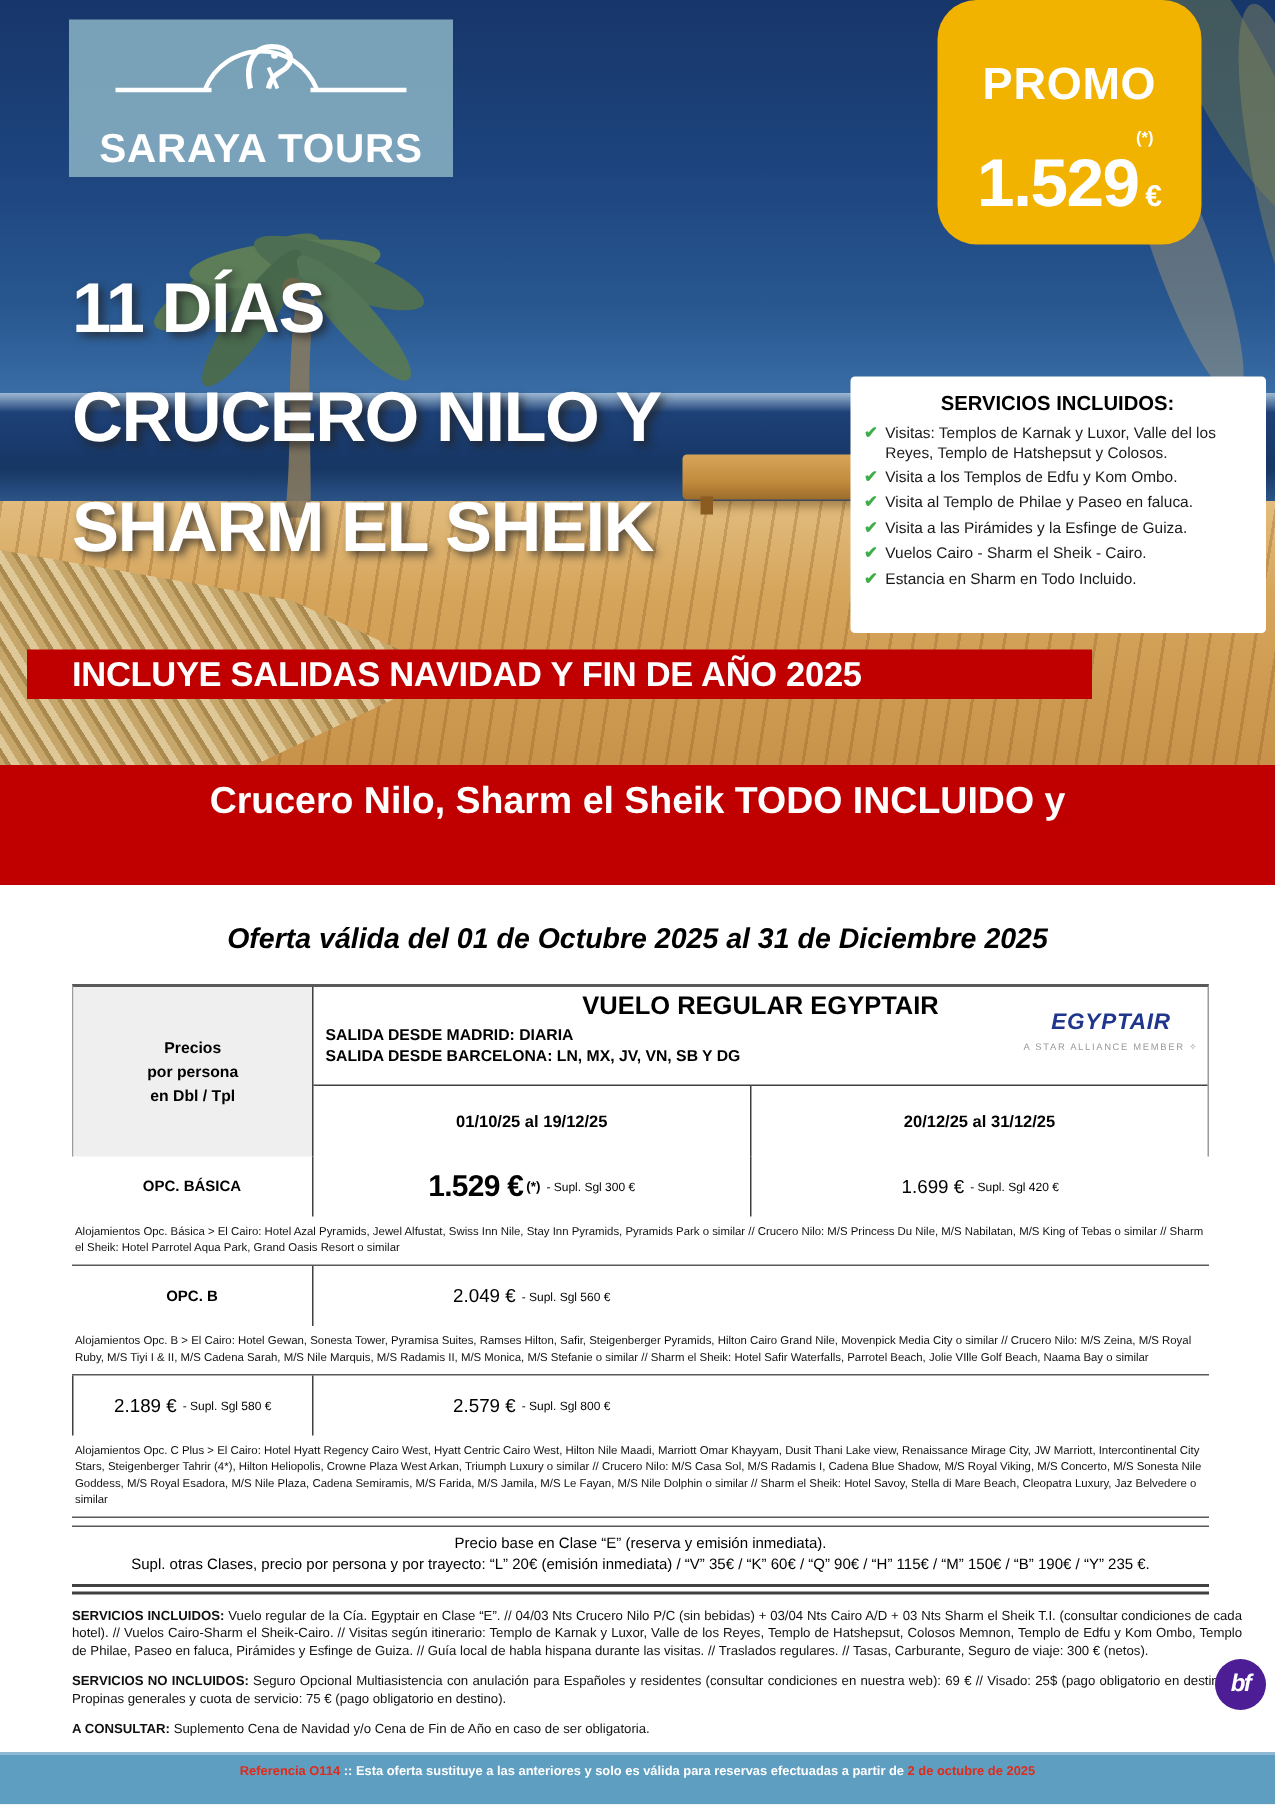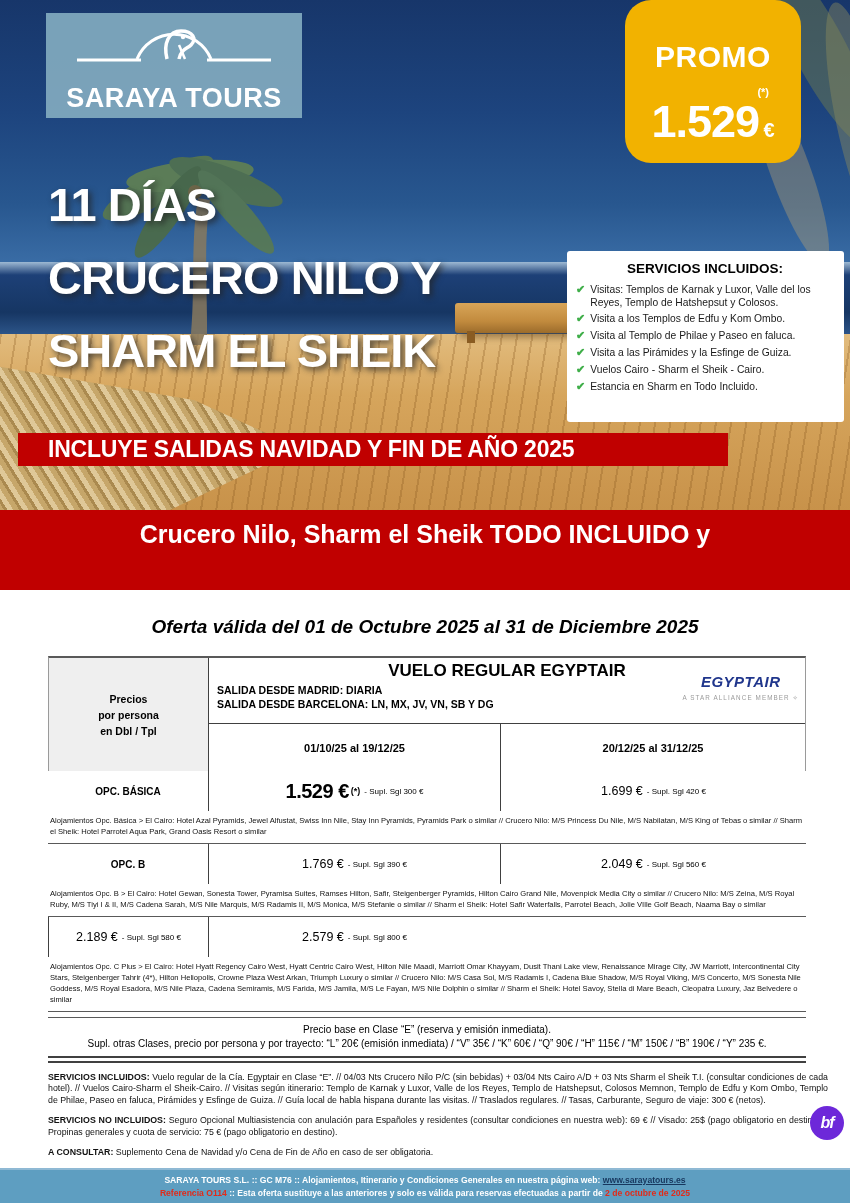--- a/index.html
+++ b/index.html
@@ -94,21 +94,21 @@
   .row-sep { border-top: 1.5px solid #595959; }
   .dbl-line { height: 7px; border-top: 1.5px solid #595959; border-bottom: 1px solid #595959; }
   .base-block { text-align: center; font-size: 10px; line-height: 13.5px; padding: 5px 0 6px 0; }
   .thick-dbl { height: 7px; border-top: 2.5px solid #404040; border-bottom: 2.5px solid #404040; margin-bottom: 8px; }
 
   .para { font-size: 8.8px; line-height: 11.8px; color: #111; text-align: justify; margin-top: 8.5px; }
   .para .lead { font-weight: bold; }
 
   
   .bf-badge { position: absolute; left: 810px; top: 1106px; width: 34px; height: 34px; border-radius: 50%;
-              background: #6d28d9; color: #fff; display: flex; align-items: center; justify-content: center;
+              background: #4c1d95; color: #fff; display: flex; align-items: center; justify-content: center;
               font-size: 16px; font-weight: bold; font-style: italic; letter-spacing: -1px; }
 
   
   .footer { position: absolute; left: 0; top: 1168px; width: 850px; height: 35px; background: #5e9ec1;
             border-top: 2px solid #8fb9d4; text-align: center; color: #ffffff;
             font-size: 8.6px; font-weight: bold; line-height: 12.5px; padding-top: 4px; }
   .footer a, .footer .link { color: #17375e; text-decoration: underline; cursor: pointer; }
   .footer .red { color: #e02b1a; }
 </style>
 </head>
@@ -240,24 +240,20 @@
           <span class="price-main">1.699 €</span>
           <span class="price-supl">- Supl. Sgl 420 €</span>
         </div>
       </div>
       <div class="row-note">Alojamientos Opc. Básica &gt; El Cairo: Hotel Azal Pyramids, Jewel Alfustat, Swiss Inn Nile, Stay Inn Pyramids, Pyramids Park o similar // Crucero Nilo: M/S Princess Du Nile, M/S Nabilatan, M/S King of Tebas o similar // Sharm el Sheik: Hotel Parrotel Aqua Park, Grand Oasis Resort o similar</div>
       <div class="row-sep"></div>
 
       <div class="prow">
         <div class="opt-label">OPC. B</div>
         <div class="pcell">
-          <span class="price-main">1.769 €</span>
-          <span class="price-supl">- Supl. Sgl 390 €</span>
-        </div>
-        <div class="pcell">
           <span class="price-main">2.049 €</span>
           <span class="price-supl">- Supl. Sgl 560 €</span>
         </div>
       </div>
       <div class="row-note">Alojamientos Opc. B &gt; El Cairo: Hotel  Gewan, Sonesta Tower, Pyramisa Suites, Ramses Hilton, Safir, Steigenberger Pyramids, Hilton Cairo Grand Nile, Movenpick Media City o similar // Crucero Nilo: M/S Zeina, M/S Royal Ruby, M/S Tiyi I &amp; II, M/S Cadena Sarah, M/S Nile Marquis, M/S Radamis II, M/S Monica, M/S Stefanie o similar // Sharm el Sheik: Hotel Safir Waterfalls, Parrotel Beach, Jolie VIlle Golf Beach, Naama Bay o similar</div>
       <div class="row-sep"></div>
 
       <div class="prow">
         <div class="pcell">
           <span class="price-main">2.189 €</span>
@@ -293,24 +289,19 @@
     <div class="para">
       <span class="lead">NOTAS IMPORTANTES:</span>
       <span>Consultar condiciones de vuelos, los billetes ofertados son NO reembolsables // Los precios publicados son por persona Doble o Triple // Oferta basada en condiciones especiales de contratación y cancelación en caso de desistimiento por parte del consumidor // Los precios finales pueden variar debido a modificaciones de tarifas, tasas, carburantes y/o cambios de divisas hasta 21 días antes de la salida.</span>
     </div>
   </div>
 
   <div class="bf-badge">bf</div>
 
   <div class="footer">
     <div>
-      <span>SARAYA TOURS S.L.</span>
-      <span>:: GC M76 ::  Alojamientos, Itinerario y Condiciones Generales en nuestra página web:</span>
-      <span class="link">www.sarayatours.es</span>
-    </div>
-    <div>
       <span class="red">Referencia O114</span>
       <span>:: Esta oferta sustituye a las anteriores y solo es válida para reservas efectuadas a partir de</span>
       <span class="red">2 de octubre de 2025</span>
     </div>
   </div>
 
 </div>
 
 </body></html>

